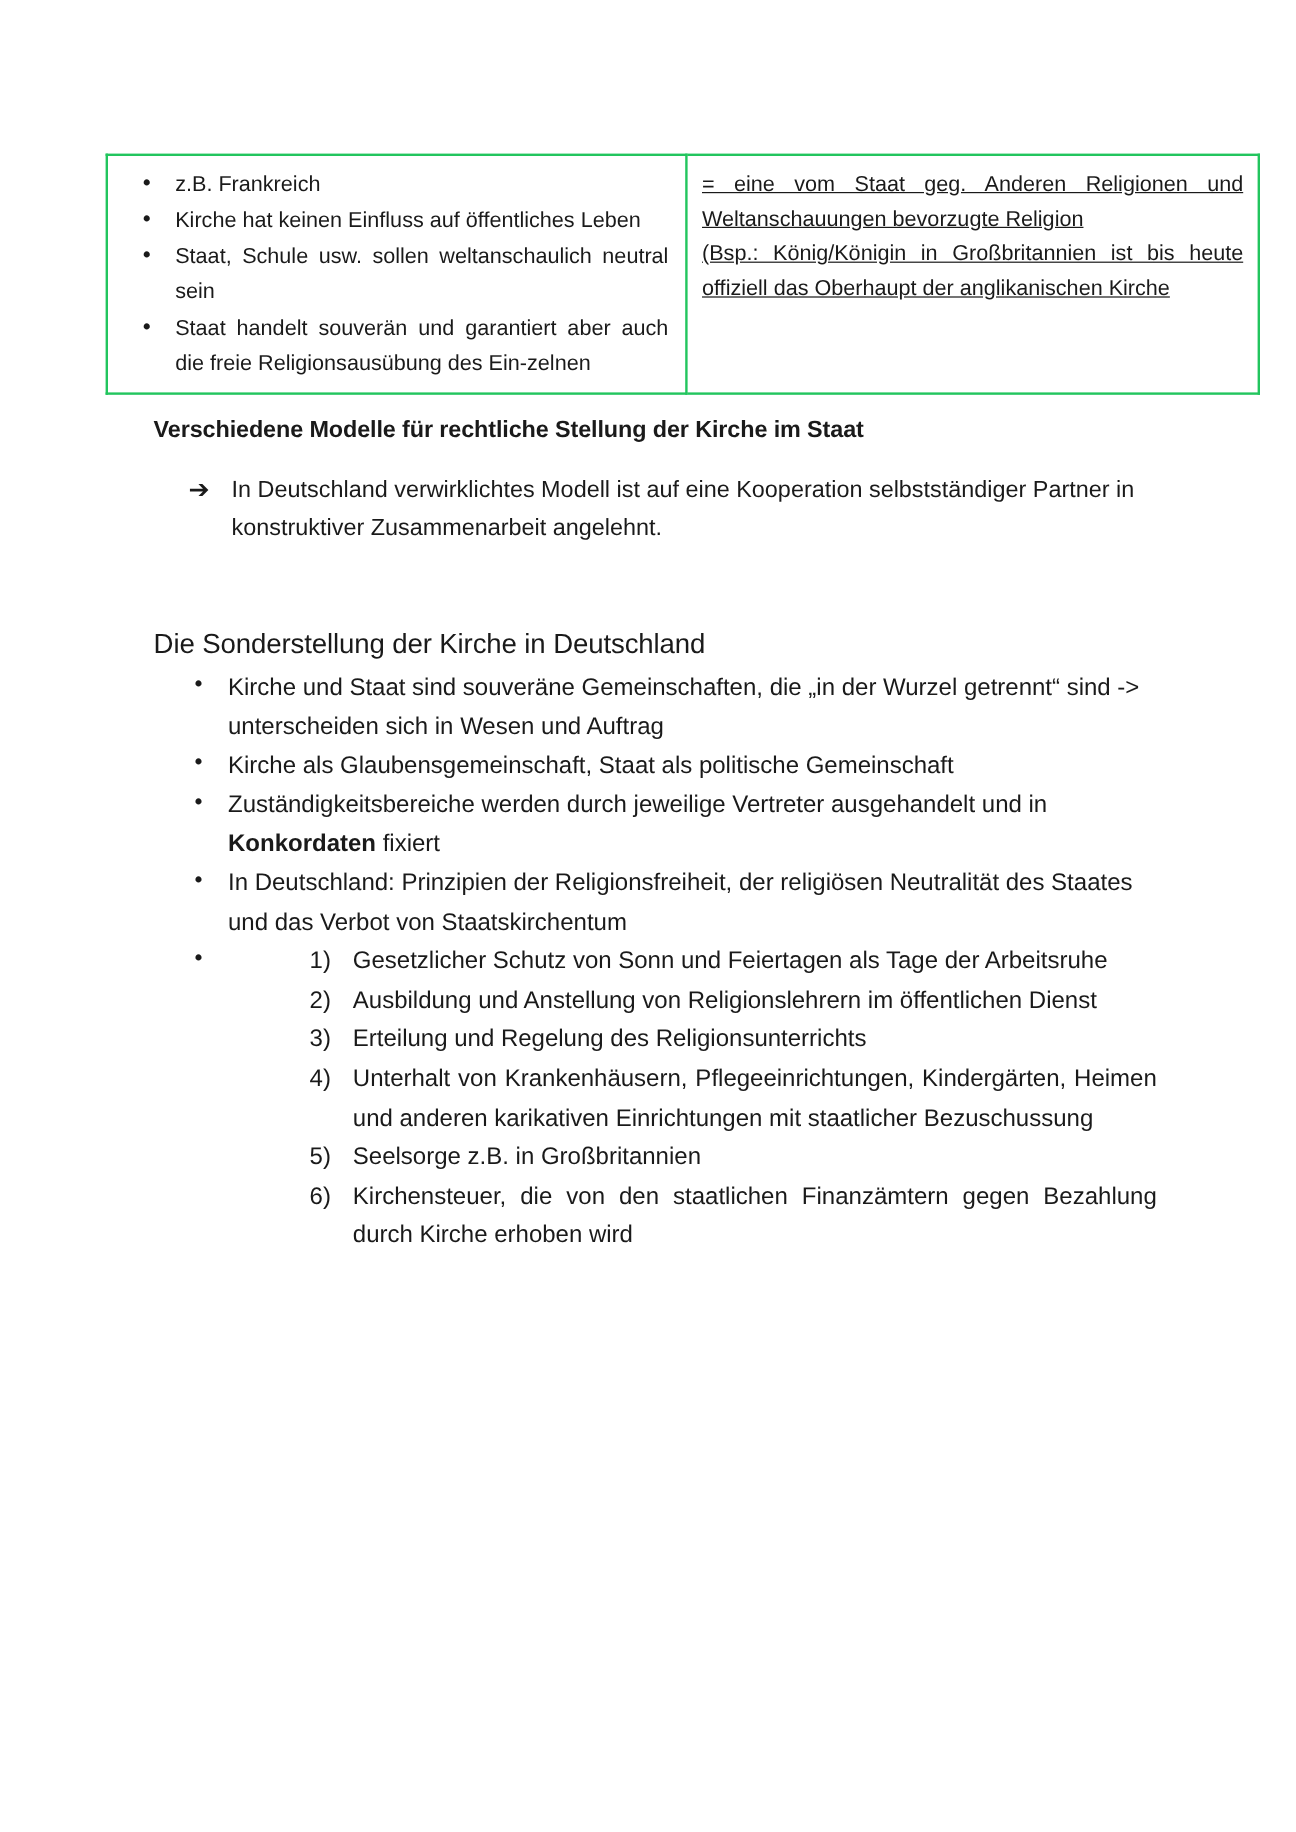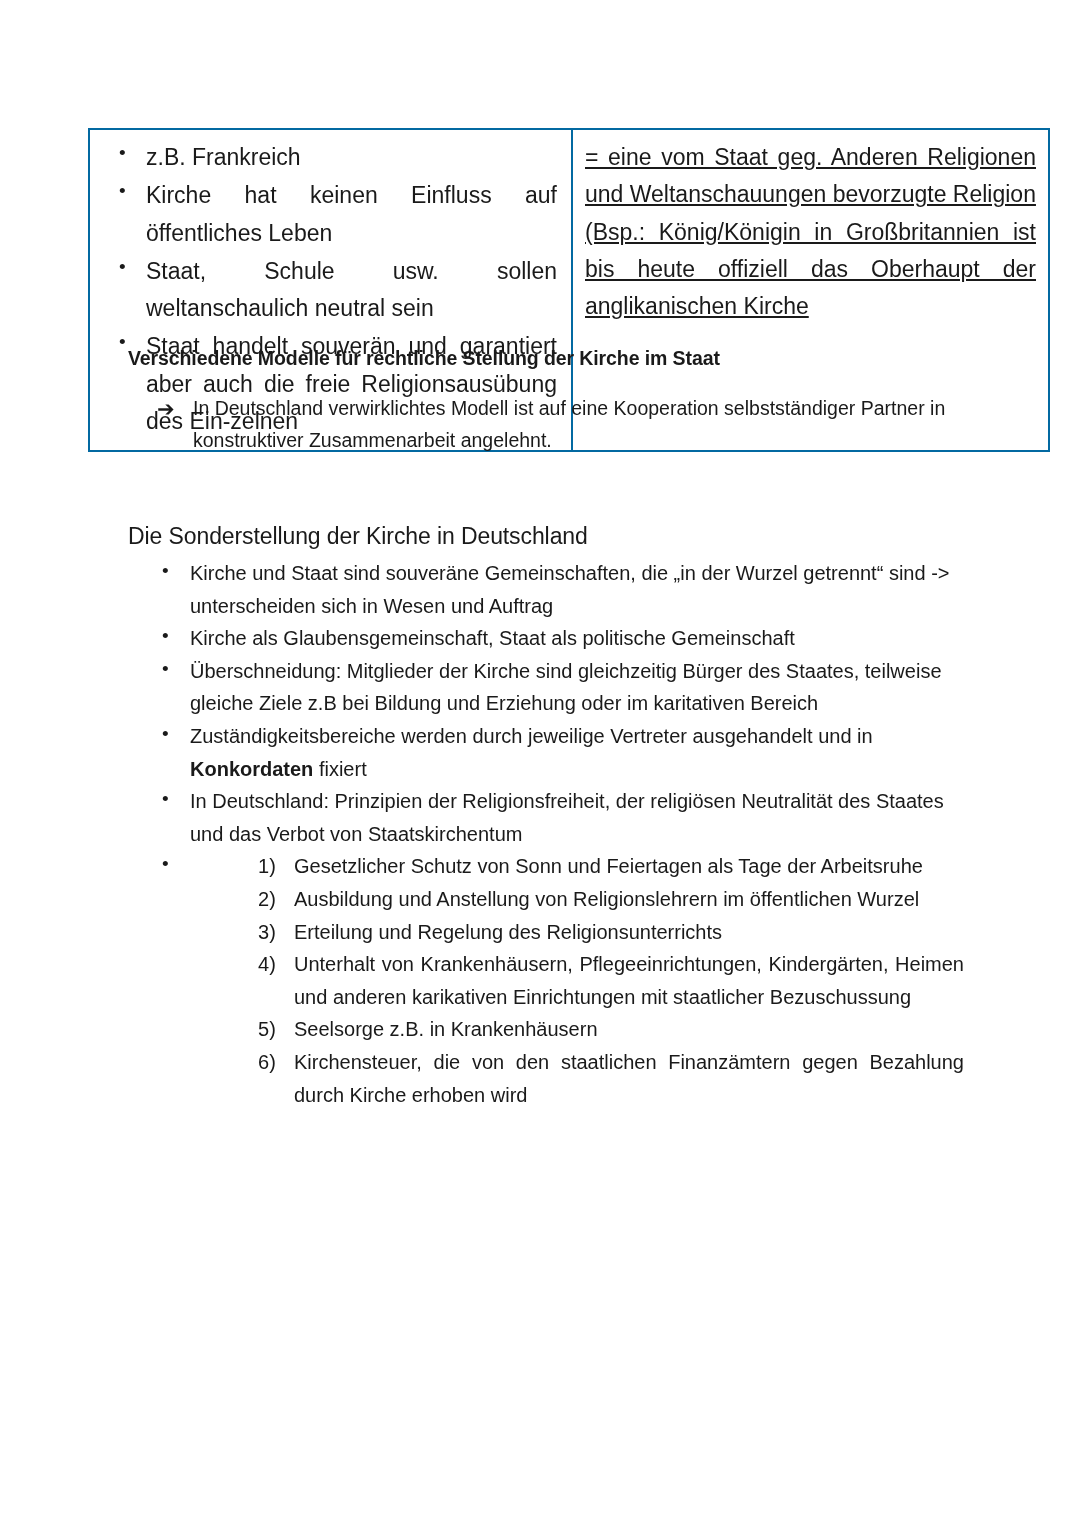--- a/index.html
+++ b/index.html
@@ -28,24 +28,24 @@
   
   .models-table {
     position: absolute;
     left: 88px;
     top: 128px;
     width: 908px;
     border-collapse: collapse;
     table-layout: fixed;
   }
   .models-table td {
-    border: 2px solid #0369a1;
+    border: 2px solid #22c55e;
     vertical-align: top;
     padding: 9px 12px 10px 12px;
-    font-size: 23px;
+    font-size: 18px;
     line-height: 1.62;
   }
   .models-table td.cell-left { width: 457px; }
   .models-table td.cell-right { width: 451px; }
 
   ul.cell-bullets {
     margin: 0;
     padding: 0 0 0 44px;
     list-style: none;
   }
@@ -203,33 +203,30 @@
   <h1 class="section-heading">Die Sonderstellung der Kirche in Deutschland</h1>
 
   <ul class="main-list">
     <li>
       <span>Kirche und Staat sind souveräne Gemeinschaften, die „in der Wurzel getrennt“ sind -&gt; unterscheiden sich in Wesen und Auftrag</span>
     </li>
     <li>
       <span>Kirche als Glaubensgemeinschaft, Staat als politische Gemeinschaft</span>
     </li>
     <li>
-      <span>Überschneidung: Mitglieder der Kirche sind gleichzeitig Bürger des Staates, teilweise gleiche Ziele z.B bei Bildung und Erziehung oder im karitativen Bereich</span>
-    </li>
-    <li>
       <span>Zuständigkeitsbereiche werden durch jeweilige Vertreter ausgehandelt und in </span><b>Konkordaten</b><span> fixiert</span>
     </li>
     <li>
       <span>In Deutschland: Prinzipien der Religionsfreiheit, der religiösen Neutralität des Staates und das Verbot von Staatskirchentum</span>
     </li>
     <li>
       <ol class="sub-list">
         <li>Gesetzlicher Schutz von Sonn und Feiertagen als Tage der Arbeitsruhe</li>
-        <li>Ausbildung und Anstellung von Religionslehrern im öffentlichen Wurzel</li>
+        <li>Ausbildung und Anstellung von Religionslehrern im öffentlichen Dienst</li>
         <li>Erteilung und  Regelung des Religionsunterrichts</li>
         <li class="justified">Unterhalt von Krankenhäusern, Pflegeeinrichtungen, Kindergärten, Heimen und anderen karikativen Einrichtungen mit staatlicher Bezuschussung</li>
-        <li>Seelsorge z.B. in Krankenhäusern</li>
+        <li>Seelsorge z.B. in Großbritannien</li>
         <li class="justified">Kirchensteuer, die von den staatlichen Finanzämtern gegen Bezahlung durch Kirche erhoben wird</li>
       </ol>
     </li>
   </ul>
 
 </div>
 
 </body></html>

